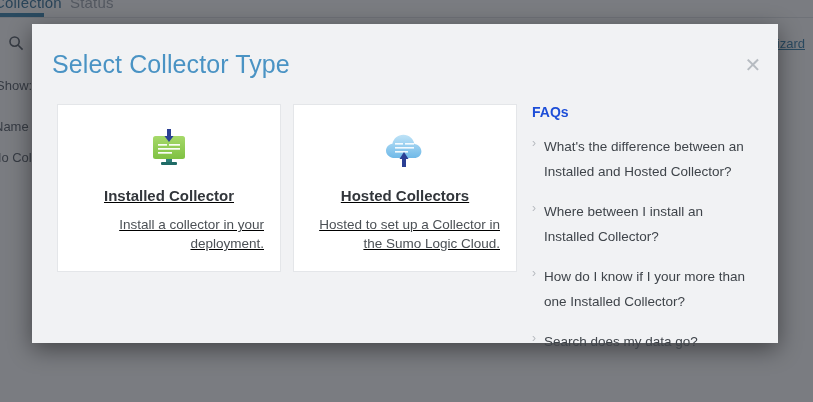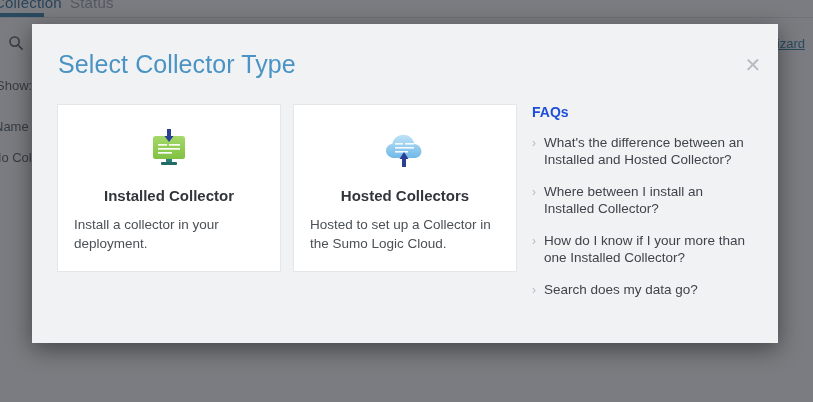--- a/index.html
+++ b/index.html
@@ -82,47 +82,47 @@
     box-shadow: 0 6px 22px rgba(0,0,0,0.45);
   }
   #modal-close {
     position: absolute; right: 14px; top: 30px;
     width: 22px; height: 22px;
     color: #b6bbc1;
     font-size: 20px; line-height: 22px; text-align: center;
     cursor: pointer; font-weight: 400;
   }
   #modal-title {
-    position: absolute; left: 26px; top: 26px;
+    position: absolute; left: 20px; top: 26px;
     font-size: 25px; font-weight: 400;
     color: #4a93c4; letter-spacing: .1px;
   }
 
   
   #cards {
     position: absolute; left: 25px; top: 80px;
-    display: flex; gap: 12px;
+    display: flex; gap: 12px; text-decoration: underline;
   }
   .card {
     width: 224px; height: 168px;
     background: #ffffff;
     border: 1px solid #e4e6e9;
     display: flex; flex-direction: column; align-items: center;
     padding-top: 22px;
     cursor: pointer;
   }
   .card-icon { width: 46px; height: 46px; position: relative; }
   .card-title {
     margin-top: 14px;
     font-size: 15px; font-weight: bold; color: #32363b;
   }
   .card-desc {
     margin-top: 11px;
     font-size: 13.5px; color: #4b5055;
-    text-align: left; line-height: 19px;
+    text-align: right; line-height: 19px;
     width: 190px;
   }
 
   
   #faq {
     position: absolute; left: 500px; top: 80px; width: 225px;
   }
   #faq-heading {
     font-size: 14px; font-weight: bold; color: #1d4ed8;
     margin-bottom: 14px;
@@ -131,21 +131,21 @@
     display: flex; gap: 8px;
     margin-bottom: 15px;
     cursor: pointer;
   }
   .faq-chevron {
     flex: 0 0 auto;
     font-size: 12px; color: #b7bbc0;
     line-height: 18px;
   }
   .faq-text {
-    font-size: 13.5px; color: #3f444a; line-height: 17px;
+    font-size: 13.5px; color: #3f444a; line-height: 25px;
   }
 </style>
 </head>
 <body>
 
 <div id="app-background">
 
   <div class="bg-tabbar">
     <span class="bg-tab active">Collection</span>
     <span class="bg-tab-underline"></span>

